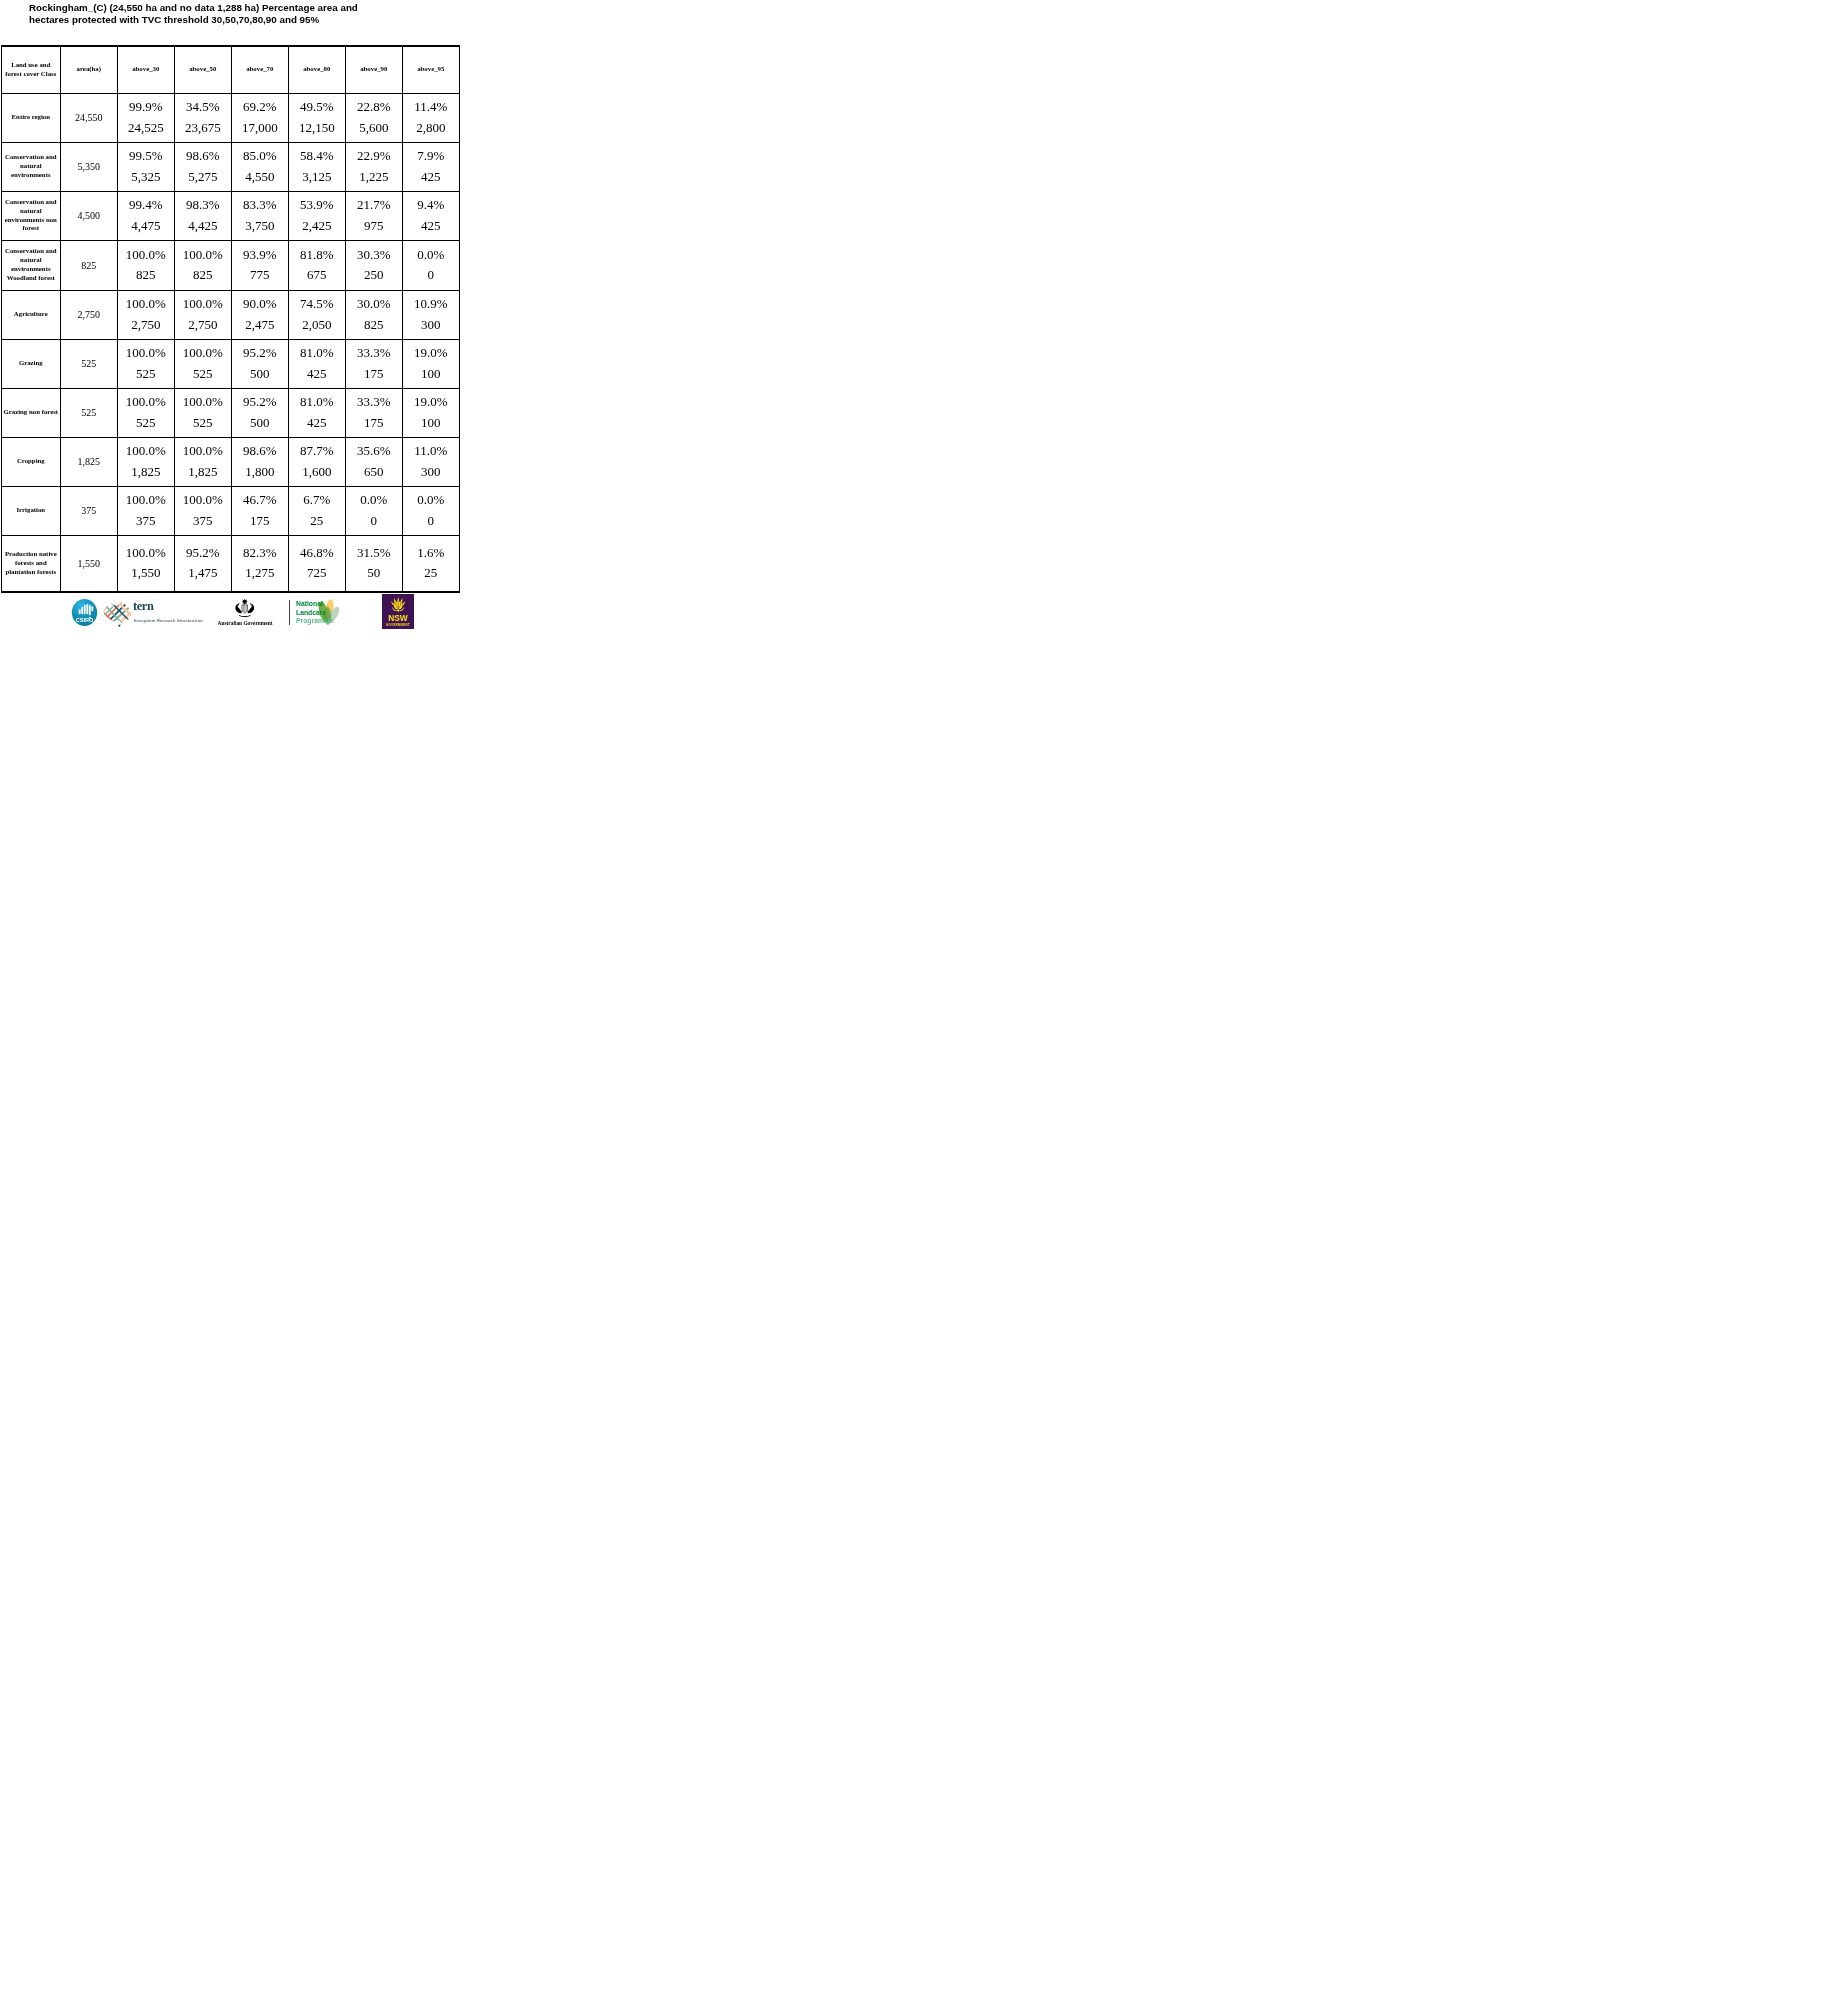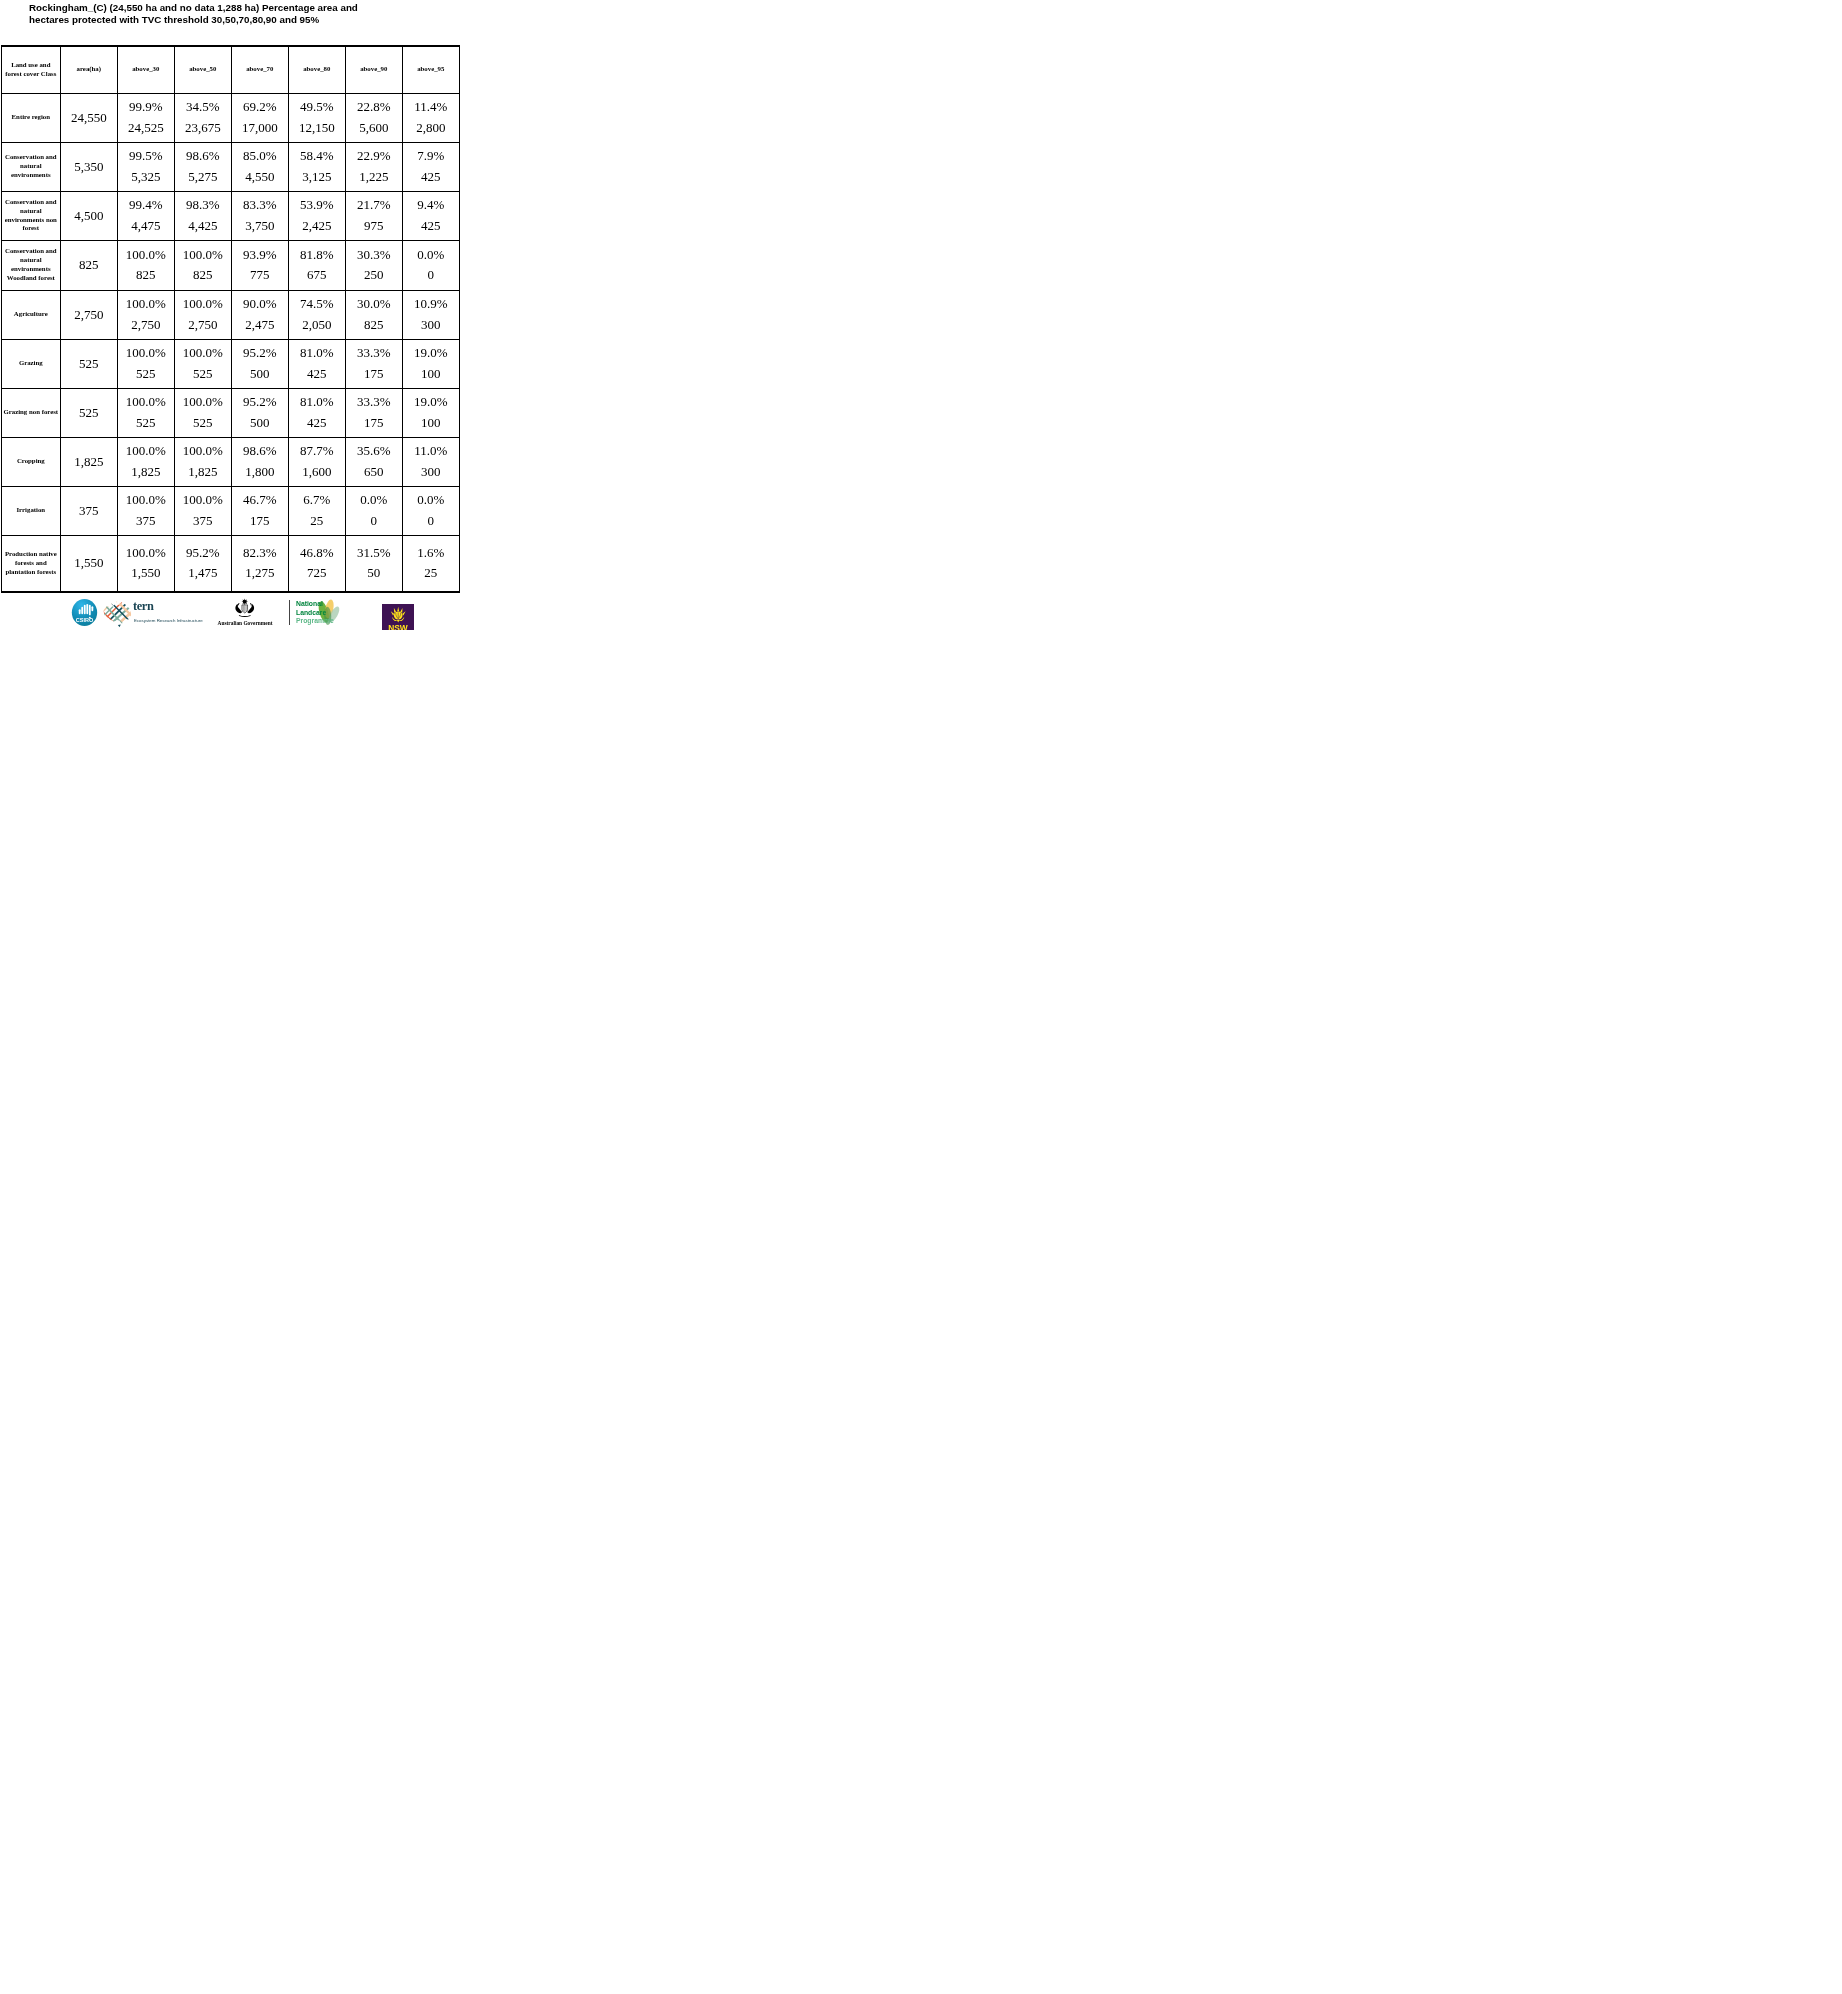--- a/index.html
+++ b/index.html
@@ -36,21 +36,21 @@
     vertical-align:middle;
     text-align:center;
     padding:0 0.8px;
   }
   table.tvc thead tr { height:47px; }
   table.tvc tbody tr { height:49px; }
   table.tvc tbody tr:nth-child(4)  { height:50px; }
   table.tvc tbody tr:nth-child(10) { height:57px; }
   table.tvc th { font-size:6.8px; font-weight:bold; line-height:1.3; }
   td.class-cell { font-size:6.8px; font-weight:bold; line-height:1.3; }
-  td.num-cell  { font-size:13px; }
+  td.num-cell  { font-size:10px; }
   td.val-cell  { font-size:13px; line-height:1.55; }
 
   
   .footer { position:absolute; top:594px; left:0; width:461px; height:37px; }
   .footer .abs { position:absolute; }
 
   .tern-word {
     font-family:Liberation Serif, serif;
     font-weight:bold;
     font-size:12.4px;
@@ -494,21 +494,21 @@
       <span class="g">Landcare</span>
       <span class="lg">Programme</span>
     </div>
     <svg class="abs leaves" style="left:314px; top:3.2px;" width="29" height="30" viewBox="0 0 72 76">
       <ellipse cx="24" cy="38" rx="11" ry="28" fill="var(--leaf_green)" opacity="0.95" transform="rotate(-16 24 38)"></ellipse>
       <ellipse cx="38" cy="30" rx="10" ry="24" fill="var(--leaf_yellow)" opacity="0.8" transform="rotate(12 38 30)"></ellipse>
       <ellipse cx="50" cy="44" rx="9" ry="22" fill="var(--leaf_sage)" opacity="0.75" transform="rotate(30 50 44)"></ellipse>
       <ellipse cx="34" cy="48" rx="9" ry="23" fill="var(--leaf_dark)" opacity="0.6" transform="rotate(-2 34 48)"></ellipse>
     </svg>
 
-    <div class="abs nsw-badge" style="left:382px; top:10px;">
+    <div class="abs nsw-badge" style="left:382px; top:0;">
       <svg width="18.4" height="17" viewBox="0 0 60 54" style="margin-top:1.6px;">
         <g fill="var(--nsw_yellow)">
           <path d="M30 2 l3 14 -6 0 z"></path>
           <path d="M16 6 l7 12 -6 3 z"></path>
           <path d="M44 6 l-7 12 6 3 z"></path>
           <path d="M6 16 l11 9 -4 5 z"></path>
           <path d="M54 16 l-11 9 4 5 z"></path>
           <ellipse cx="30" cy="30" rx="14" ry="13"></ellipse>
           <path d="M10 34 c6 10 14 13 20 13 c-8 4 -18 0 -20 -13 z"></path>
           <path d="M50 34 c-6 10 -14 13 -20 13 c8 4 18 0 20 -13 z"></path>

